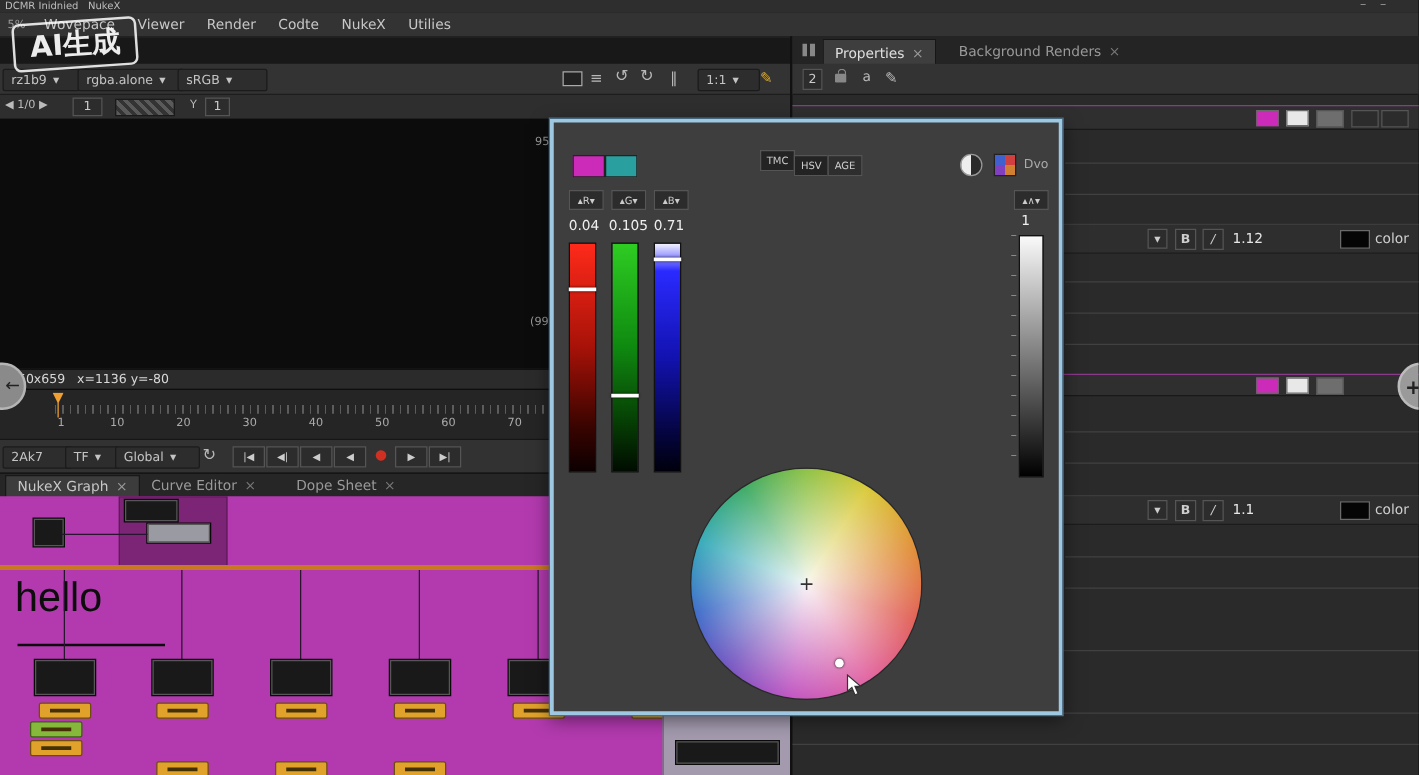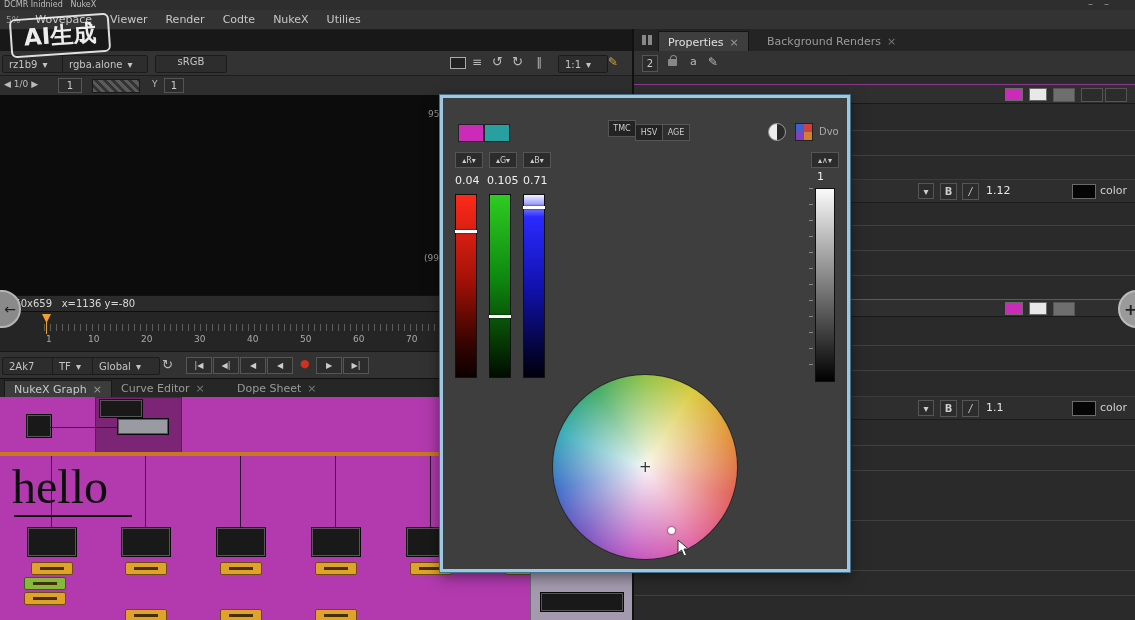--- a/index.html
+++ b/index.html
@@ -52,21 +52,21 @@
 
   <div class="a" style="left:0;top:51px;width:632px;height:24px;background:#333;border-bottom:1px solid #1d1d1d;">
     <span class="dd a" style="left:2px;top:4px;width:48px;">
       <span>rz1b9</span>
       <span>▾</span>
     </span>
     <span class="dd a" style="left:62px;top:4px;width:72px;">
       <span>rgba.alone</span>
       <span>▾</span>
     </span>
-    <span class="dd a" style="left:155px;top:4px;width:58px;flex-direction:column;">
+    <span class="dd a" style="left:142px;top:4px;width:58px;">
       <span>sRGB</span>
       <span>▾</span>
     </span>
     <span class="a" style="left:450px;top:6px;width:14px;height:10px;border:1px solid #aaa;background:#222;"></span>
     <span class="a glyph" style="left:472px;top:4px;font-size:12px;">≡</span>
     <span class="a glyph" style="left:492px;top:3px;font-size:13px;">↺</span>
     <span class="a glyph" style="left:512px;top:3px;font-size:13px;">↻</span>
     <span class="a glyph" style="left:536px;top:4px;font-size:12px;">∥</span>
     <span class="dd a" style="left:558px;top:4px;width:36px;">
       <span>1:1</span>
@@ -146,21 +146,21 @@
   <div class="a" style="left:0;top:397px;width:632px;height:223px;background:#b23aae;overflow:hidden;">
 
     <div class="a" style="left:95px;top:0;width:85px;height:55px;background:#7c2577;border:1px solid #5e1a5a;"></div>
     <div class="node" style="left:100px;top:3px;width:40px;height:15px;"></div>
     <div class="node" style="left:118px;top:22px;width:48px;height:13px;background:#9a9aa2;"></div>
     <div class="node" style="left:27px;top:18px;width:22px;height:20px;"></div>
     <div class="a" style="left:49px;top:30px;width:69px;height:1px;background:#2a1530;"></div>
 
     <div class="a" style="left:0;top:55px;width:520px;height:4px;background:#c87820;"></div>
 
-    <span class="a" style="left:12px;top:62px;font-size:48px;color:#0d0d0d;font-family:Liberation Serif, serif;">hello</span>
+    <span class="a" style="left:12px;top:62px;font-size:33px;color:#0d0d0d;font-family:Liberation Sans, sans-serif;">hello</span>
     <div class="a" style="left:14px;top:118px;width:118px;height:2px;background:#0d0d0d;"></div>
 
     <div class="vl" style="left:51px;top:59px;height:72px;"></div>
     <div class="vl" style="left:145px;top:59px;height:72px;"></div>
     <div class="vl" style="left:240px;top:59px;height:72px;"></div>
     <div class="vl" style="left:335px;top:59px;height:72px;"></div>
     <div class="vl" style="left:430px;top:59px;height:72px;"></div>
     <div class="vl" style="left:525px;top:59px;height:72px;"></div>
 
     <div class="node" style="left:28px;top:131px;width:46px;height:26px;"></div>

